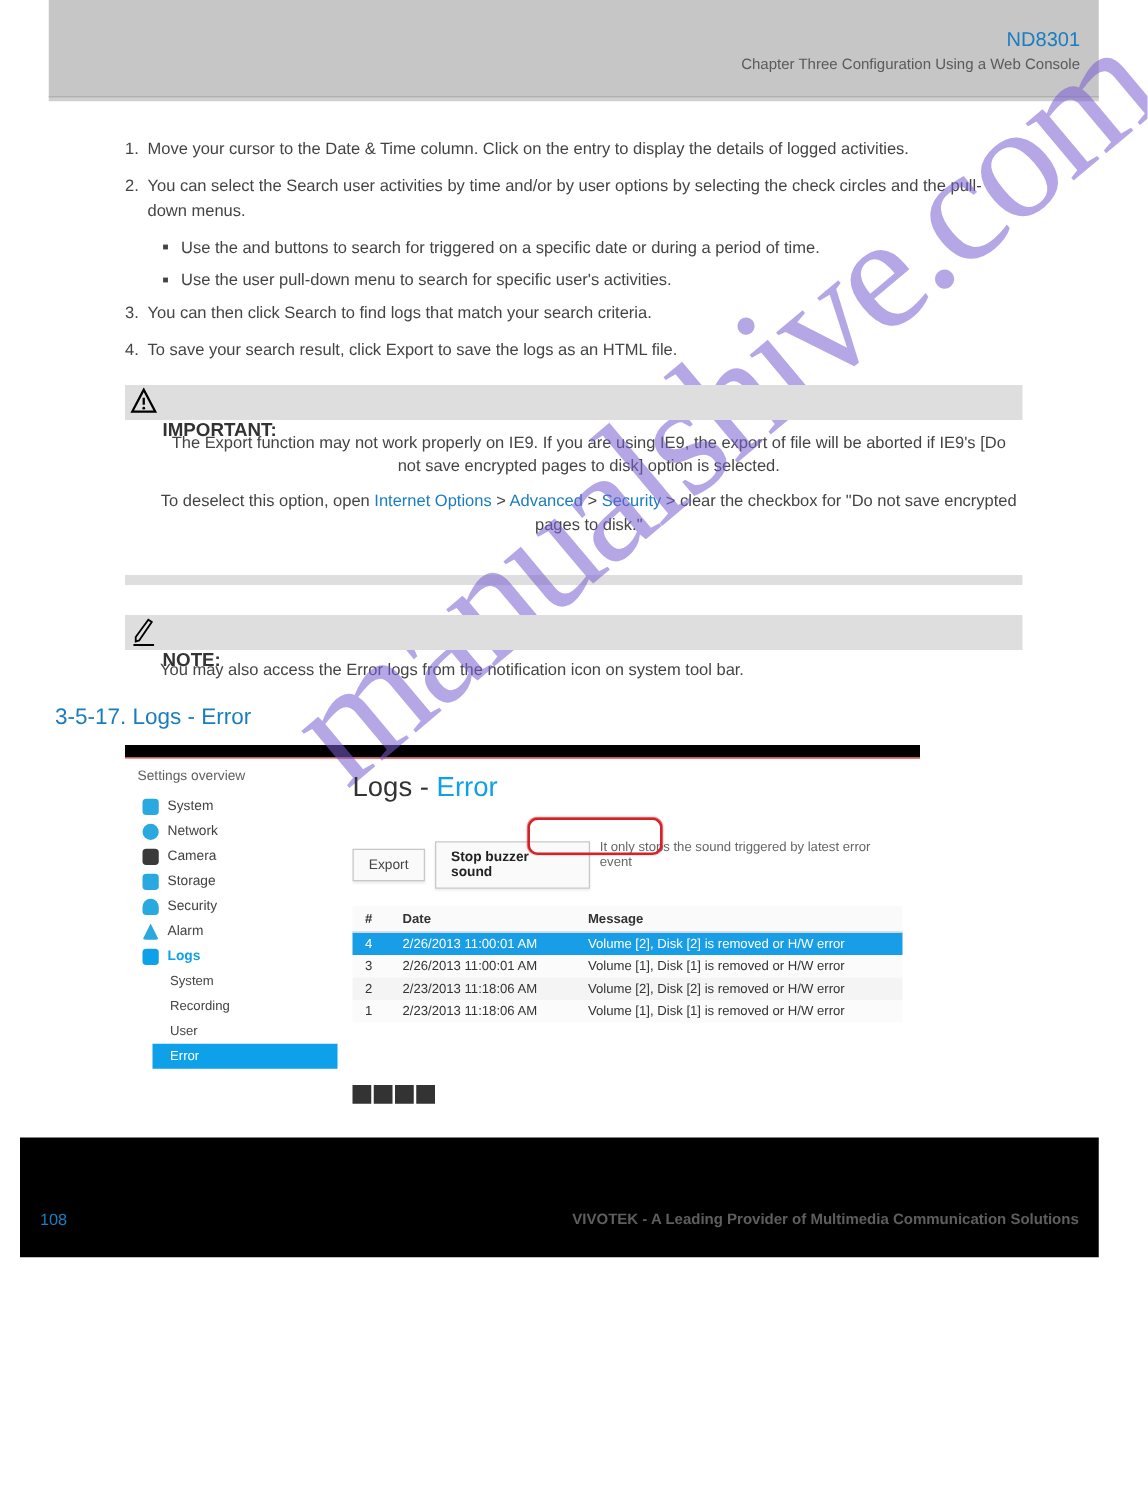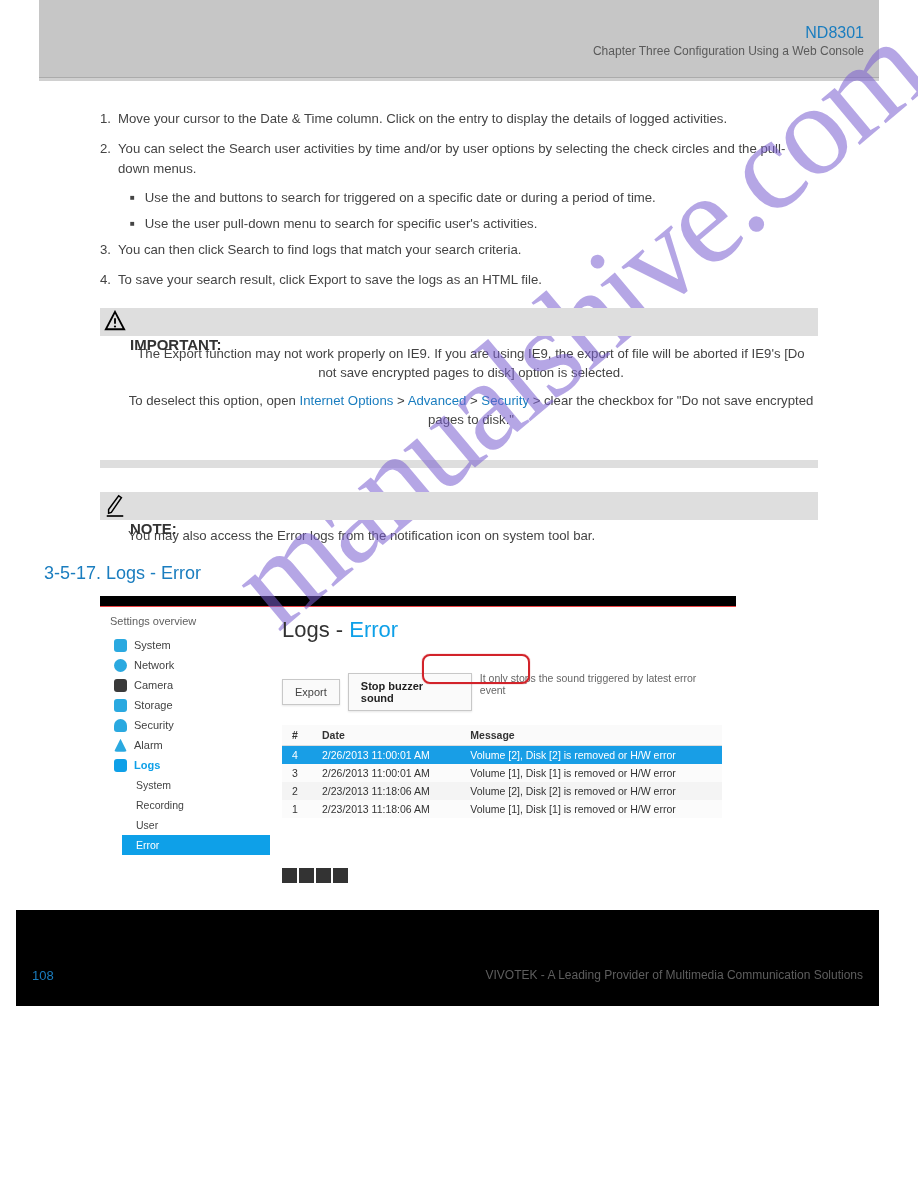--- a/index.html
+++ b/index.html
@@ -62,21 +62,21 @@
   .tbl tr:nth-child(even) td { background:#fbfbfb; }
   .tbl tr.selected td { background:#189ee6 !important; color:#fff !important; }
   .pager { margin-top:50px; display:flex; gap:2px; }
   .pgbtn { width:15px; height:15px; background:#333; display:inline-block; }
 
   
   .wm { position:absolute; left:150px; top:250px; font-size:130px; color:#7a5ed0; opacity:0.55; transform: rotate(-40deg); font-family: Georgia, 'Times New Roman', serif; letter-spacing:-4px; pointer-events:none; user-select:none; font-weight:400; }
 
   .footer-band { background:#000000; height: 96px; margin: 18px 39px 0 16px; position:relative; }
   .footer-band .pg { color:#1a7dbf; font-size:13px; position:absolute; left:16px; top:58px; }
-  .footer-band .own { color:#5e5e5e; font-size:12px; position:absolute; right:16px; top:58px; }
+  .footer-band .own { color:#5e5e5e; font-size:12px; position:absolute; right:16px; top:58px;font-weight:bold; }
 </style>
 </head>
 <body>
 
 <div class="page">
 
   <div class="topbar">
     <span class="blue">ND8301</span>
     <span class="sub">Chapter Three Configuration Using a Web Console</span>
   </div>

